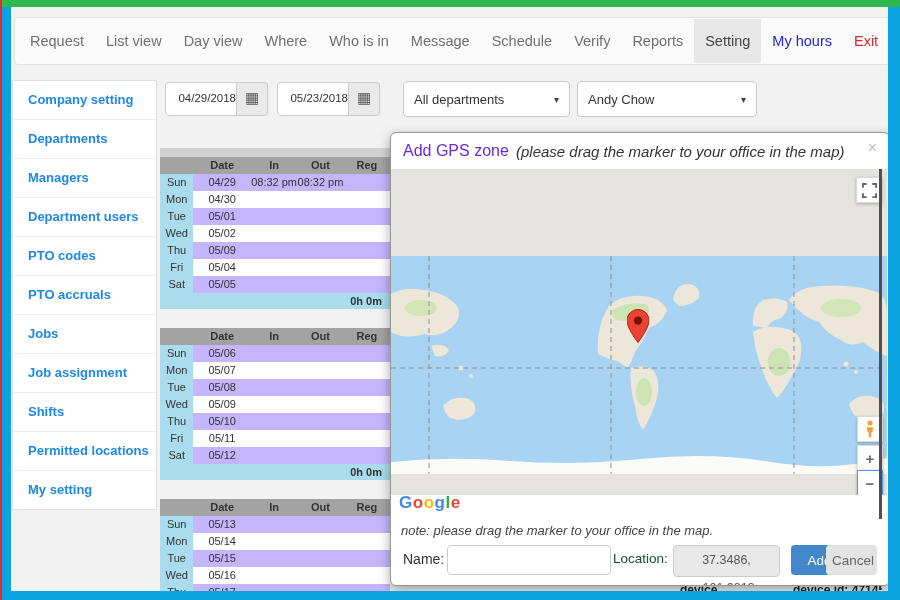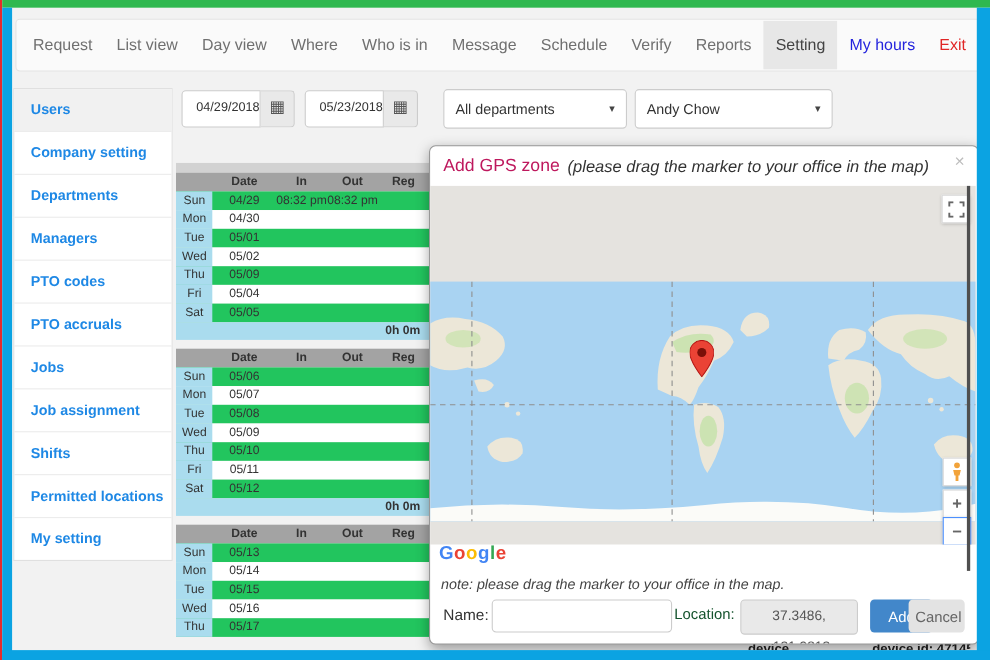--- a/index.html
+++ b/index.html
@@ -41,42 +41,42 @@
   .select{position:absolute;top:81px;height:34px;background:#fff;border:1px solid #ccc;border-radius:4px;
           display:flex;align-items:center;justify-content:space-between;padding:0 10px;font-size:13px;color:#333;
           cursor:pointer;z-index:4}
   #select-dept{left:403px;width:145px} #select-user{left:577px;width:158px}
   .caret{font-size:10px;color:#444}
 
   
   #timesheet{position:absolute;left:160px;top:148px;width:230px;height:443px;overflow:hidden;font-size:11px;color:#333;z-index:3}
   .t-edge{height:9px;background:#d2d2d2}
   .t-row{display:flex;height:17px;line-height:17px;background:#fff}
-  .t-row.odd{background:#22c55e}
+  .t-row.odd{background:#c4b5fd}
   .t-head{background:#a3a3a3;font-weight:bold}
   .c-day{width:36px;text-align:center}
   .t-row .c-day.day{background:var(--table-blue)}
   .c0{width:62px;text-align:center}
   .c1{width:50px;text-align:center}
   .c2{width:50px;text-align:center}
   .c3{width:50px;text-align:center}
   .t-total{background:var(--table-blue);height:16px;line-height:16px;text-align:right;
-           padding-right:8px;font-weight:bold;margin-bottom:8px}
+           padding-right:8px;font-weight:bold;margin-bottom:19px}
 
   
   #bg-strip{position:absolute;left:618px;top:584px;width:264px;height:7px;overflow:hidden;z-index:10;
             font-size:12px;font-weight:bold;color:#222}
   #bg-strip span{position:absolute;top:0;line-height:12px;white-space:nowrap}
   #bg-frag-left{left:62px} #bg-frag-right{left:175px}
 
   
   #modal{position:absolute;left:390px;top:132px;width:498px;height:452px;background:#fff;border:1px solid #979797;
          border-radius:6px;box-shadow:0 4px 12px rgba(0,0,0,.35);z-index:40;overflow:hidden}
   .m-head{position:absolute;left:0;top:0;width:496px;height:36px}
-  .m-title{position:absolute;left:12px;top:9px;font-size:16px;color:#be185d}
+  .m-title{position:absolute;left:12px;top:9px;font-size:16px;color:#6d28d9}
   .m-subtitle{position:absolute;left:125px;top:10px;font-size:15px;font-style:italic;color:#333}
   .m-close{position:absolute;right:10px;top:6px;font-size:16px;color:#bdbdbd;cursor:pointer}
 
   .m-map{position:absolute;left:0;top:36px;width:496px;height:326px;background:#e5e3df;overflow:hidden;cursor:grab}
   .world-band{position:absolute;left:0;top:87px;width:496px;height:218px;background:#a9d3f2}
   .map-btn{position:absolute;left:466px;width:24px;height:24px;background:#fff;border:1px solid #d9d9d9;
            box-shadow:0 1px 3px rgba(0,0,0,.25);display:flex;align-items:center;justify-content:center;
            cursor:pointer;font-size:15px;color:#666}
   #btn-fullscreen{top:8px;left:465px}
   #btn-pegman{top:247px}
@@ -127,24 +127,24 @@
   <span class="nav-fs">
     <svg width="22" height="22" viewBox="0 0 22 22">
       <rect x="0.5" y="0.5" width="21" height="21" rx="3" fill="#111" stroke="#000"></rect>
       <path d="M6 6 L16 16 M16 6 L6 16" stroke="#fff" stroke-width="2.4"></path>
       <path d="M4 4h4.5L4 8.5ZM18 4v4.5L13.5 4ZM4 18v-4.5L8.5 18ZM18 18h-4.5L18 13.5Z" fill="#fff"></path>
     </svg>
   </span>
 </div>
 
 <div id="sidebar">
-    <div class="side-item active">Users</div>
     <div class="side-item">Company setting</div>
     <div class="side-item">Departments</div>
     <div class="side-item">Managers</div>
+    <div class="side-item">Department users</div>
     <div class="side-item">PTO codes</div>
     <div class="side-item">PTO accruals</div>
     <div class="side-item">Jobs</div>
     <div class="side-item">Job assignment</div>
     <div class="side-item">Shifts</div>
     <div class="side-item">Permitted locations</div>
     <div class="side-item">My setting</div>
   </div>
 
 <div class="date-group" id="date-group-1">

